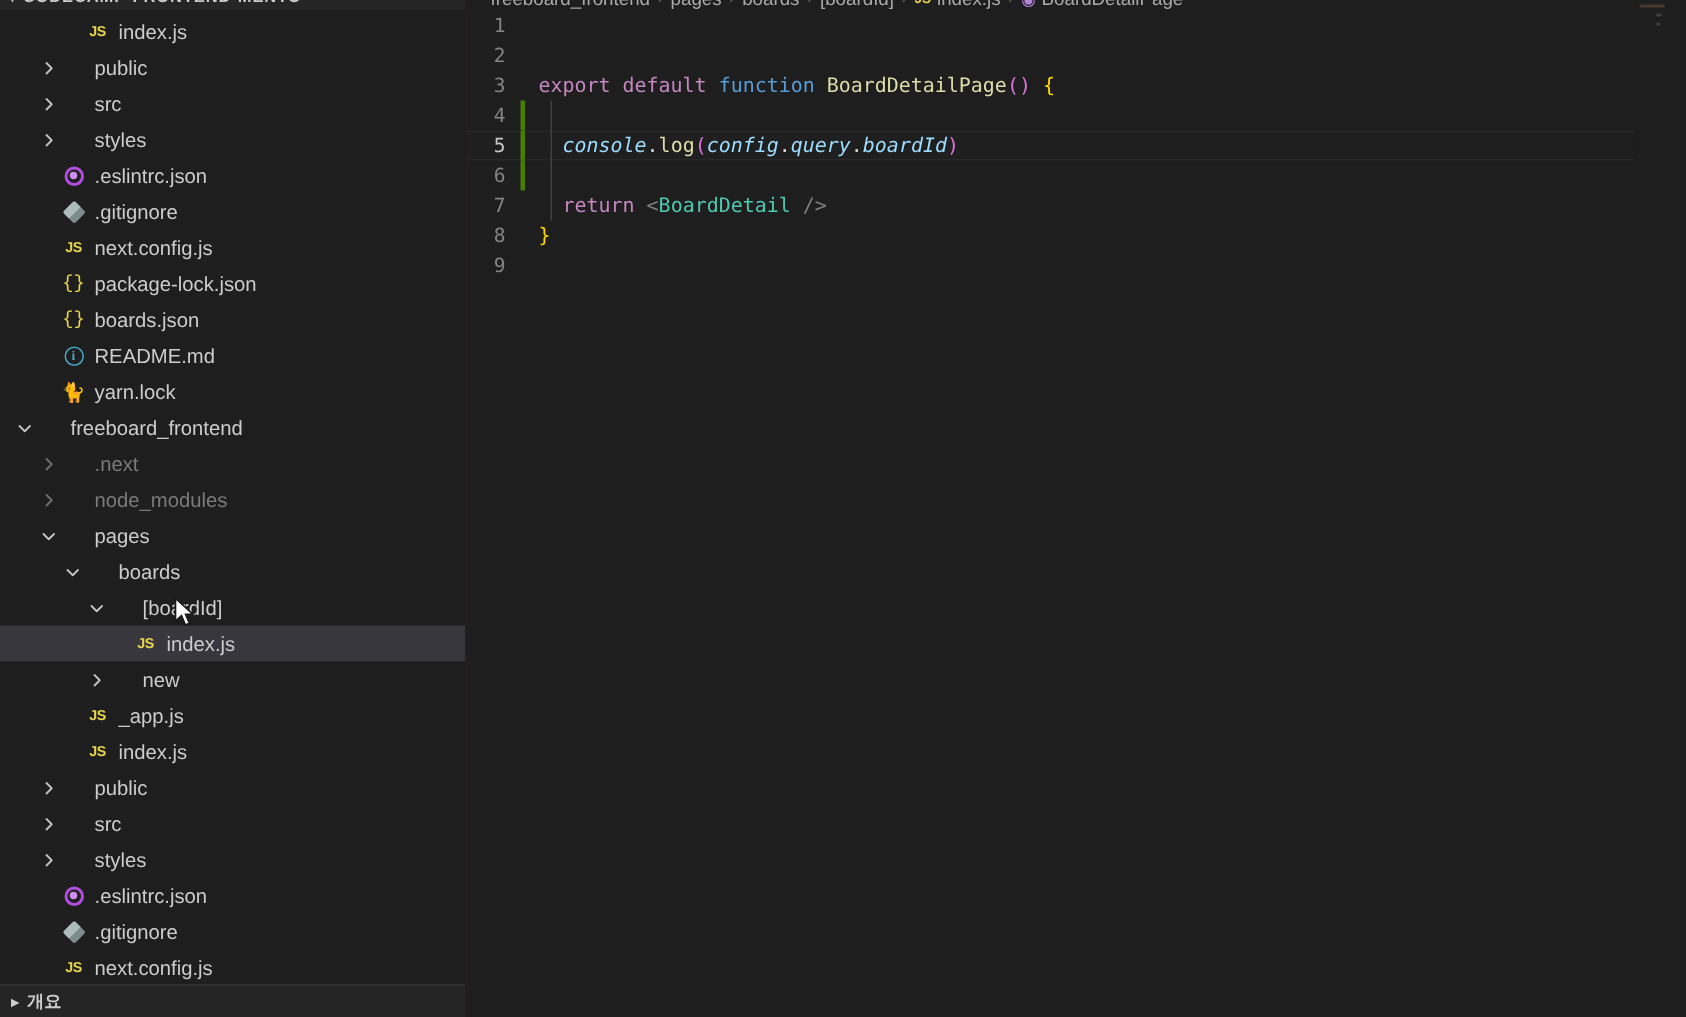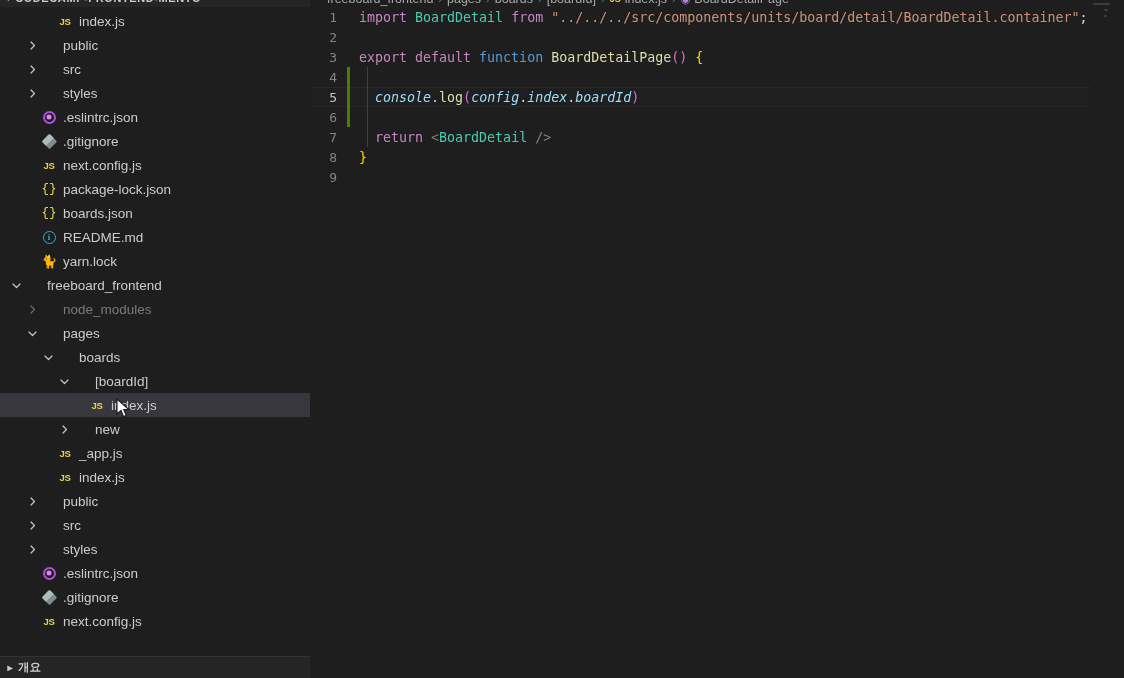--- a/index.html
+++ b/index.html
@@ -304,20 +304,30 @@
           <span class="label">freeboard_frontend</span>
         </div>
         <div class="row dim">
           <span style="flex:0 0 24px"></span>
           <span class="twisty">
             <svg width="11" height="11" viewBox="0 0 11 11">
               <path d="M4 2 L7.5 5.5 L4 9" fill="none" stroke="currentColor" stroke-width="1.2" stroke-linecap="round" stroke-linejoin="round"></path>
             </svg>
           </span>
           <span class="ficon"></span>
+          <span class="label">.next</span>
+        </div>
+        <div class="row dim">
+          <span style="flex:0 0 24px"></span>
+          <span class="twisty">
+            <svg width="11" height="11" viewBox="0 0 11 11">
+              <path d="M4 2 L7.5 5.5 L4 9" fill="none" stroke="currentColor" stroke-width="1.2" stroke-linecap="round" stroke-linejoin="round"></path>
+            </svg>
+          </span>
+          <span class="ficon"></span>
           <span class="label">node_modules</span>
         </div>
         <div class="row">
           <span style="flex:0 0 24px"></span>
           <span class="twisty">
             <svg width="11" height="11" viewBox="0 0 11 11">
               <path d="M2 4 L5.5 7.5 L9 4" fill="none" stroke="currentColor" stroke-width="1.2" stroke-linecap="round" stroke-linejoin="round"></path>
             </svg>
           </span>
           <span class="ficon"></span>
@@ -471,21 +481,20 @@
             <span>BoardDetailPage</span>
           </span>
         </div>
     </div>
 
     <div id="code-area">
         <div class="cl">
           <span class="ln">1</span>
           <span class="gutter-git"></span>
           <span class="gutter-pad"></span>
-          <span class="code-txt"><span class="t-kw">import </span><span class="t-type">BoardDetail</span><span class="t-plain"> </span><span class="t-kw">from </span><span class="t-str">"../../../src/components/units/board/detail/BoardDetail.container"</span><span class="t-punc">;</span></span>
         </div>
         <div class="cl">
           <span class="ln">2</span>
           <span class="gutter-git"></span>
           <span class="gutter-pad"></span>
           <span class="code-txt"></span>
         </div>
         <div class="cl">
           <span class="ln">3</span>
           <span class="gutter-git"></span>
@@ -495,21 +504,21 @@
         <div class="cl">
           <span class="ln">4</span>
           <span class="gutter-git add"></span>
           <span class="gutter-pad"></span>
           <span class="code-txt"></span>
         </div>
         <div class="cl current">
           <span class="ln">5</span>
           <span class="gutter-git add"></span>
           <span class="gutter-pad"></span>
-          <span class="code-txt"><span class="t-plain">  </span><span class="t-prop">console</span><span class="t-punc">.</span><span class="t-fn">log</span><span class="t-paren">(</span><span class="t-prop">config</span><span class="t-punc">.</span><span class="t-prop">index</span><span class="t-punc">.</span><span class="t-prop">boardId</span><span class="t-paren">)</span></span>
+          <span class="code-txt"><span class="t-plain">  </span><span class="t-prop">console</span><span class="t-punc">.</span><span class="t-fn">log</span><span class="t-paren">(</span><span class="t-prop">config</span><span class="t-punc">.</span><span class="t-prop">query</span><span class="t-punc">.</span><span class="t-prop">boardId</span><span class="t-paren">)</span></span>
         </div>
         <div class="cl">
           <span class="ln">6</span>
           <span class="gutter-git add"></span>
           <span class="gutter-pad"></span>
           <span class="code-txt"></span>
         </div>
         <div class="cl">
           <span class="ln">7</span>
           <span class="gutter-git"></span>

